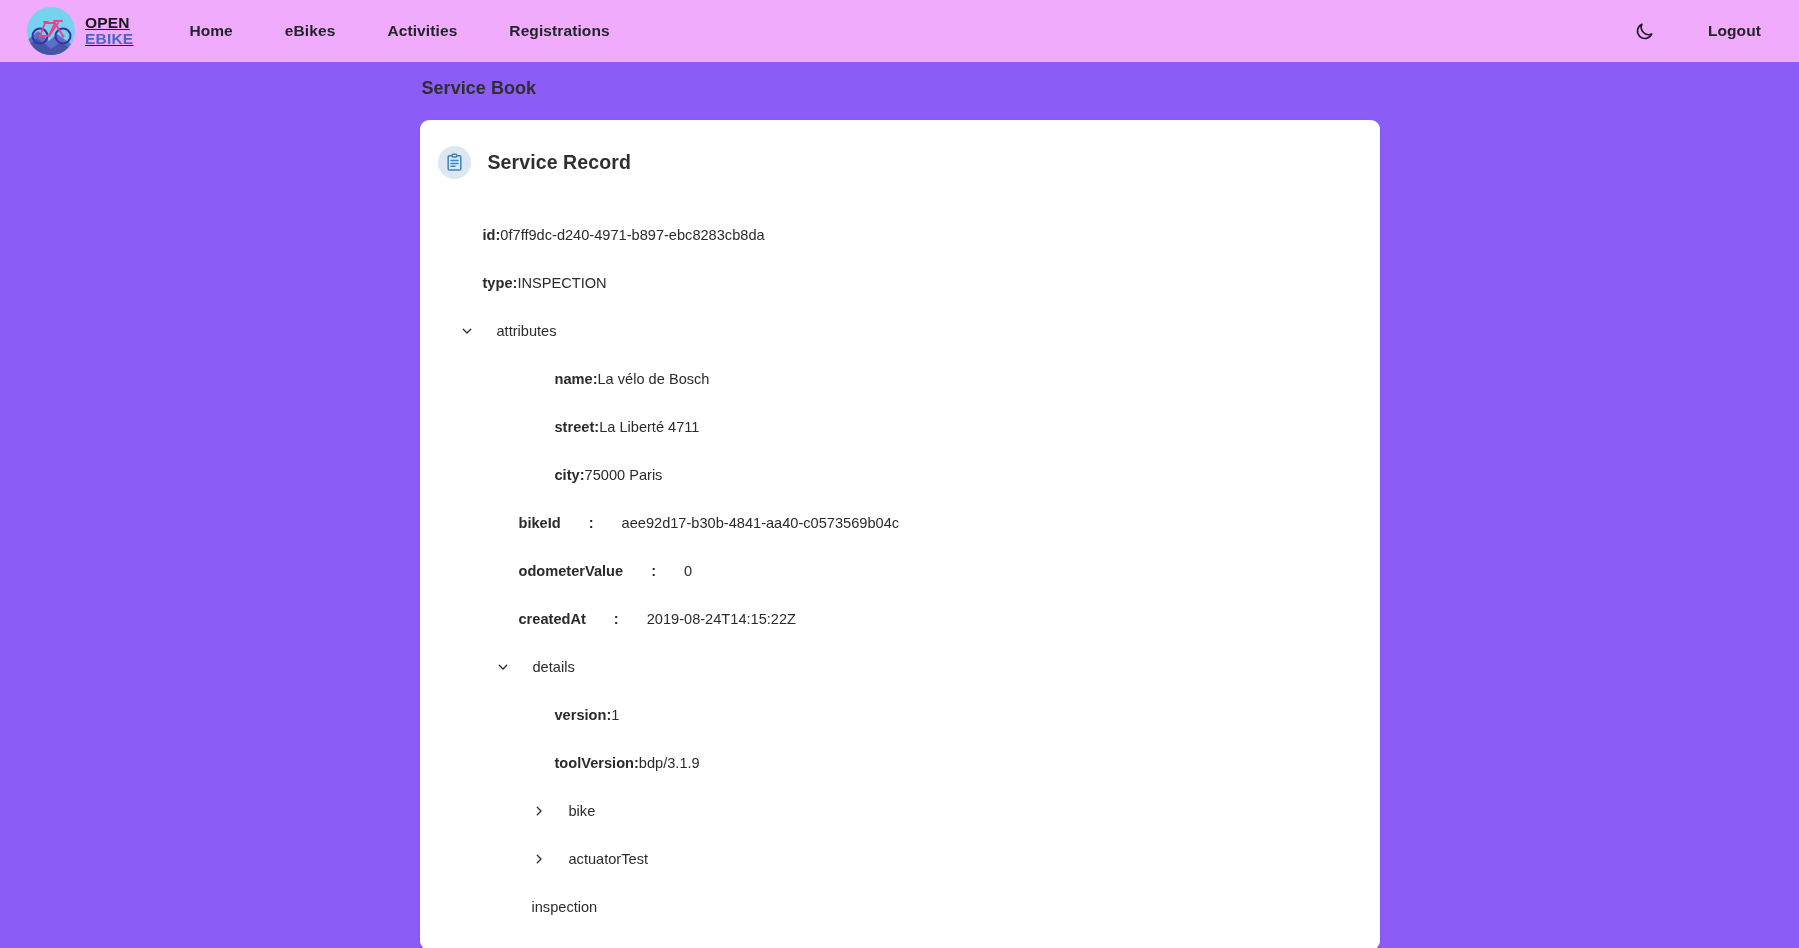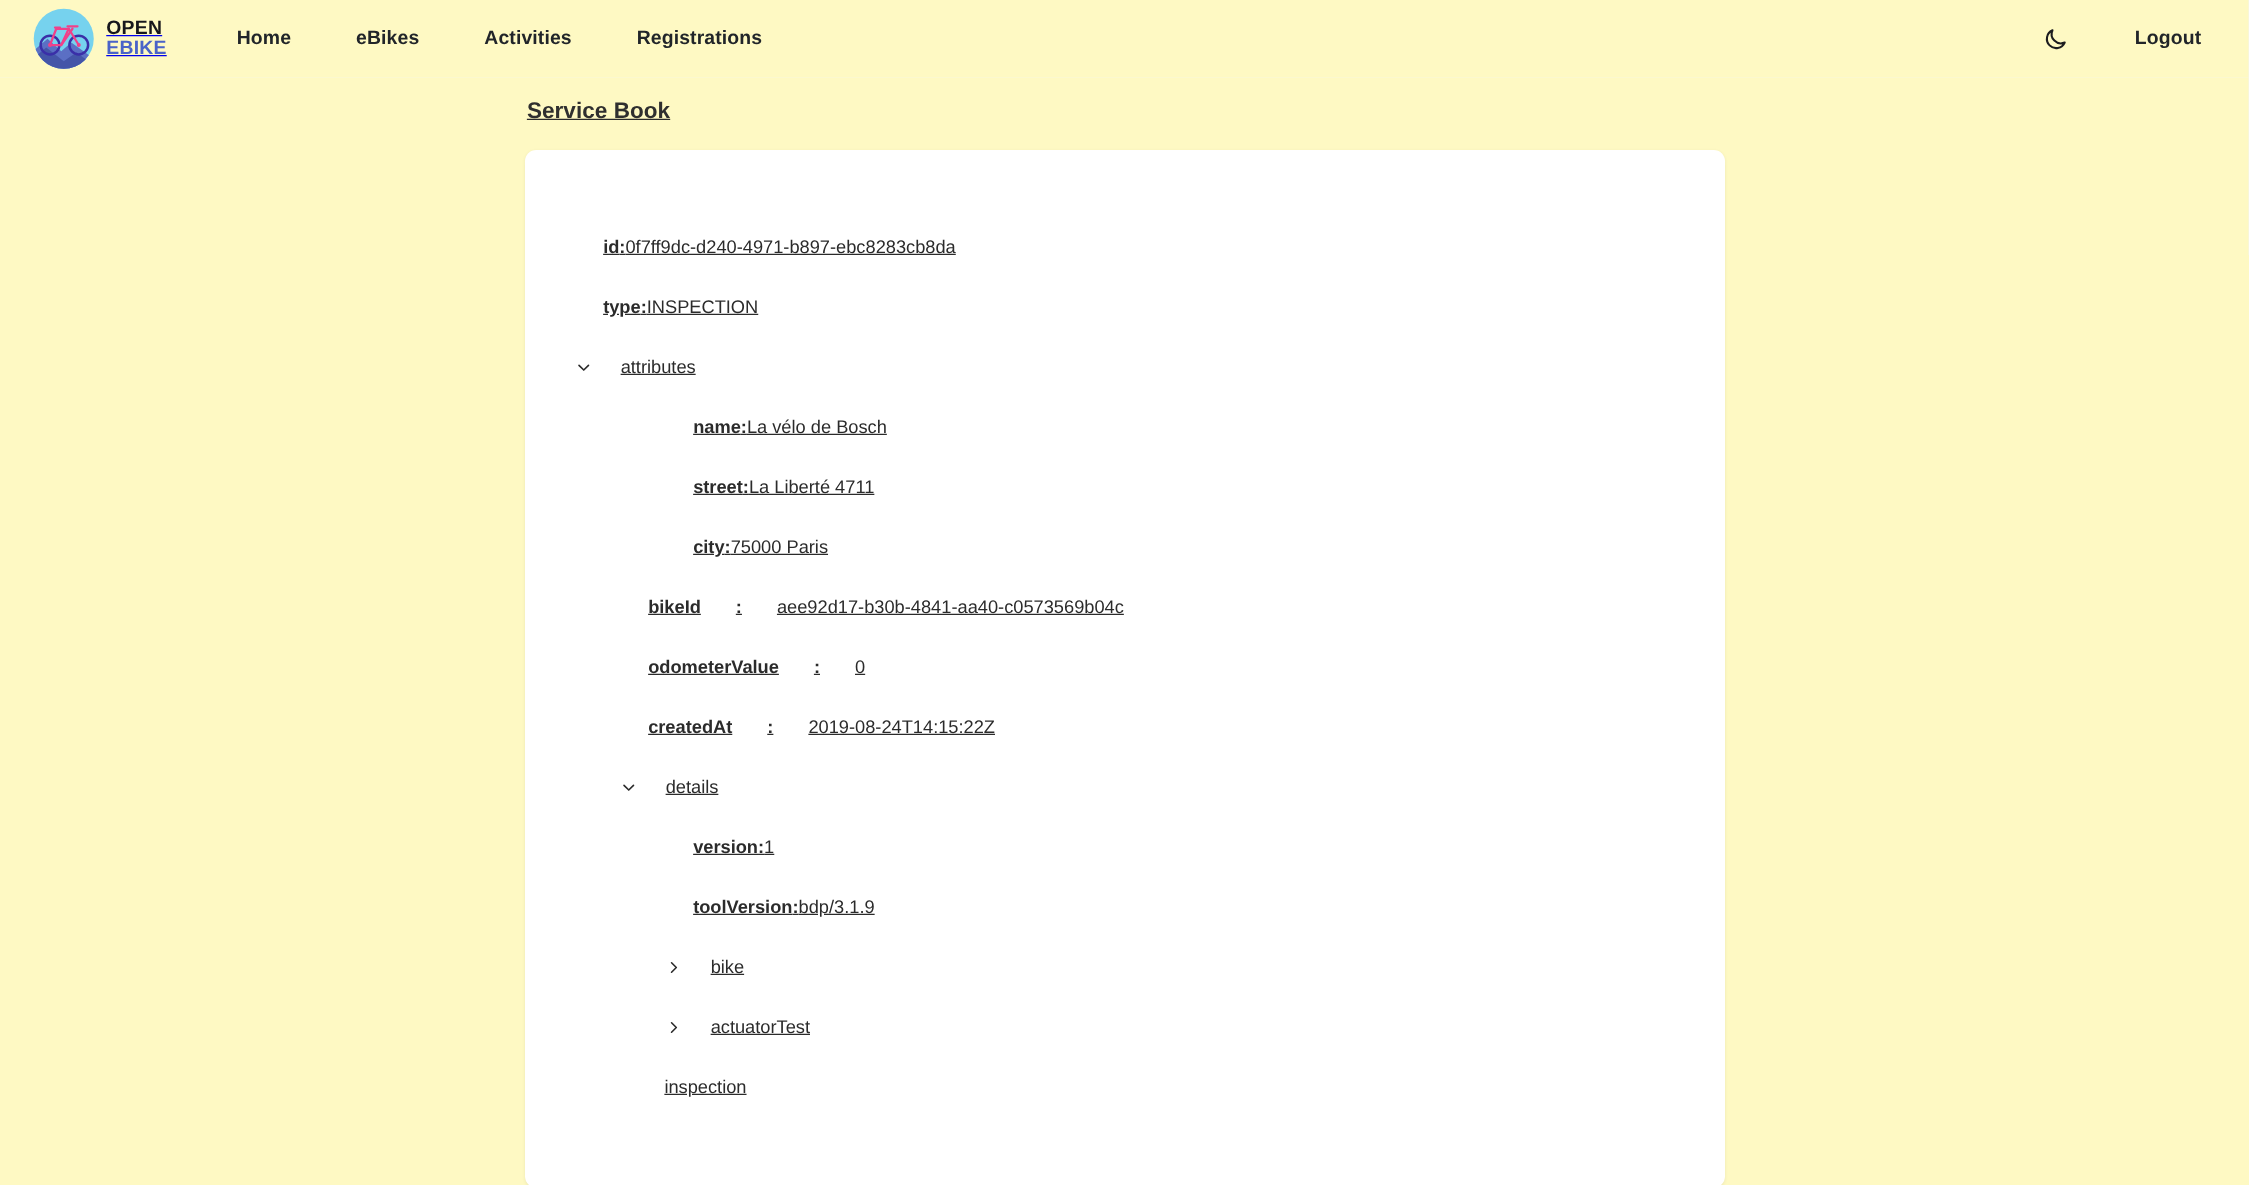--- a/index.html
+++ b/index.html
@@ -9,21 +9,21 @@
     overflow: hidden;
     font-family: "Liberation Sans", sans-serif;
     background: #f4f4f3;
     color: #2b2b2b;
     -webkit-font-smoothing: antialiased;
   }
 
   
   .navbar {
     height: 62px;
-    background: #fef9c3;
+    background: #f0abfc;
     display: flex;
     align-items: center;
     padding: 0 26px 0 26px;
     position: relative;
     z-index: 5;
   }
   .brand {
     display: flex;
     align-items: center;
     gap: 9px;
@@ -76,24 +76,23 @@
     font-size: 15.5px;
     font-weight: bold;
     color: #212529;
     letter-spacing: .1px;
     cursor: pointer;
     text-decoration: none;
   }
 
   
   .page {
-    background: #fef9c3;
+    background: #8b5cf6;
     height: 886px;
     padding-top: 16px;
-    text-decoration: underline;
   }
   .page-inner {
     width: 960px;
     margin: 0 auto;
     padding-left: 0;
   }
   .page-title {
     font-size: 18px;
     font-weight: bold;
     color: #2f2f2f;
@@ -214,20 +213,32 @@
   </div>
 </div>
 
 <div class="page">
   <div class="page-inner">
 
     <div class="page-title">Service Book</div>
 
     <div class="card">
 
+      <div class="card-head">
+        <span class="card-icon">
+          <svg viewBox="0 0 24 24" width="19" height="19" aria-hidden="true">
+            <rect x="4" y="3.6" width="16" height="18" rx="1.6" fill="none" stroke="#3c83bd" stroke-width="1.9"></rect>
+            <rect x="9.1" y="1.6" width="5.8" height="3.4" rx="1" fill="#dce7f2" stroke="#3c83bd" stroke-width="1.8"></rect>
+            <line x1="7.6" y1="9.6" x2="16.4" y2="9.6" stroke="#3c83bd" stroke-width="1.9" stroke-linecap="round"></line>
+            <line x1="7.6" y1="13.2" x2="16.4" y2="13.2" stroke="#3c83bd" stroke-width="1.9" stroke-linecap="round"></line>
+            <line x1="7.6" y1="16.8" x2="12.6" y2="16.8" stroke="#3c83bd" stroke-width="1.9" stroke-linecap="round"></line>
+          </svg>
+        </span>
+        <span class="card-title">Service Record</span>
+      </div>
 
       <div class="tree" id="tree-root">
           <div class="row kv lvl1">
     <span class="k">id</span>
             <span class="k">: </span>
             <span class="v">0f7ff9dc-d240-4971-b897-ebc8283cb8da</span>
   </div>
           <div class="row kv lvl1">
     <span class="k">type</span>
             <span class="k">: </span>

